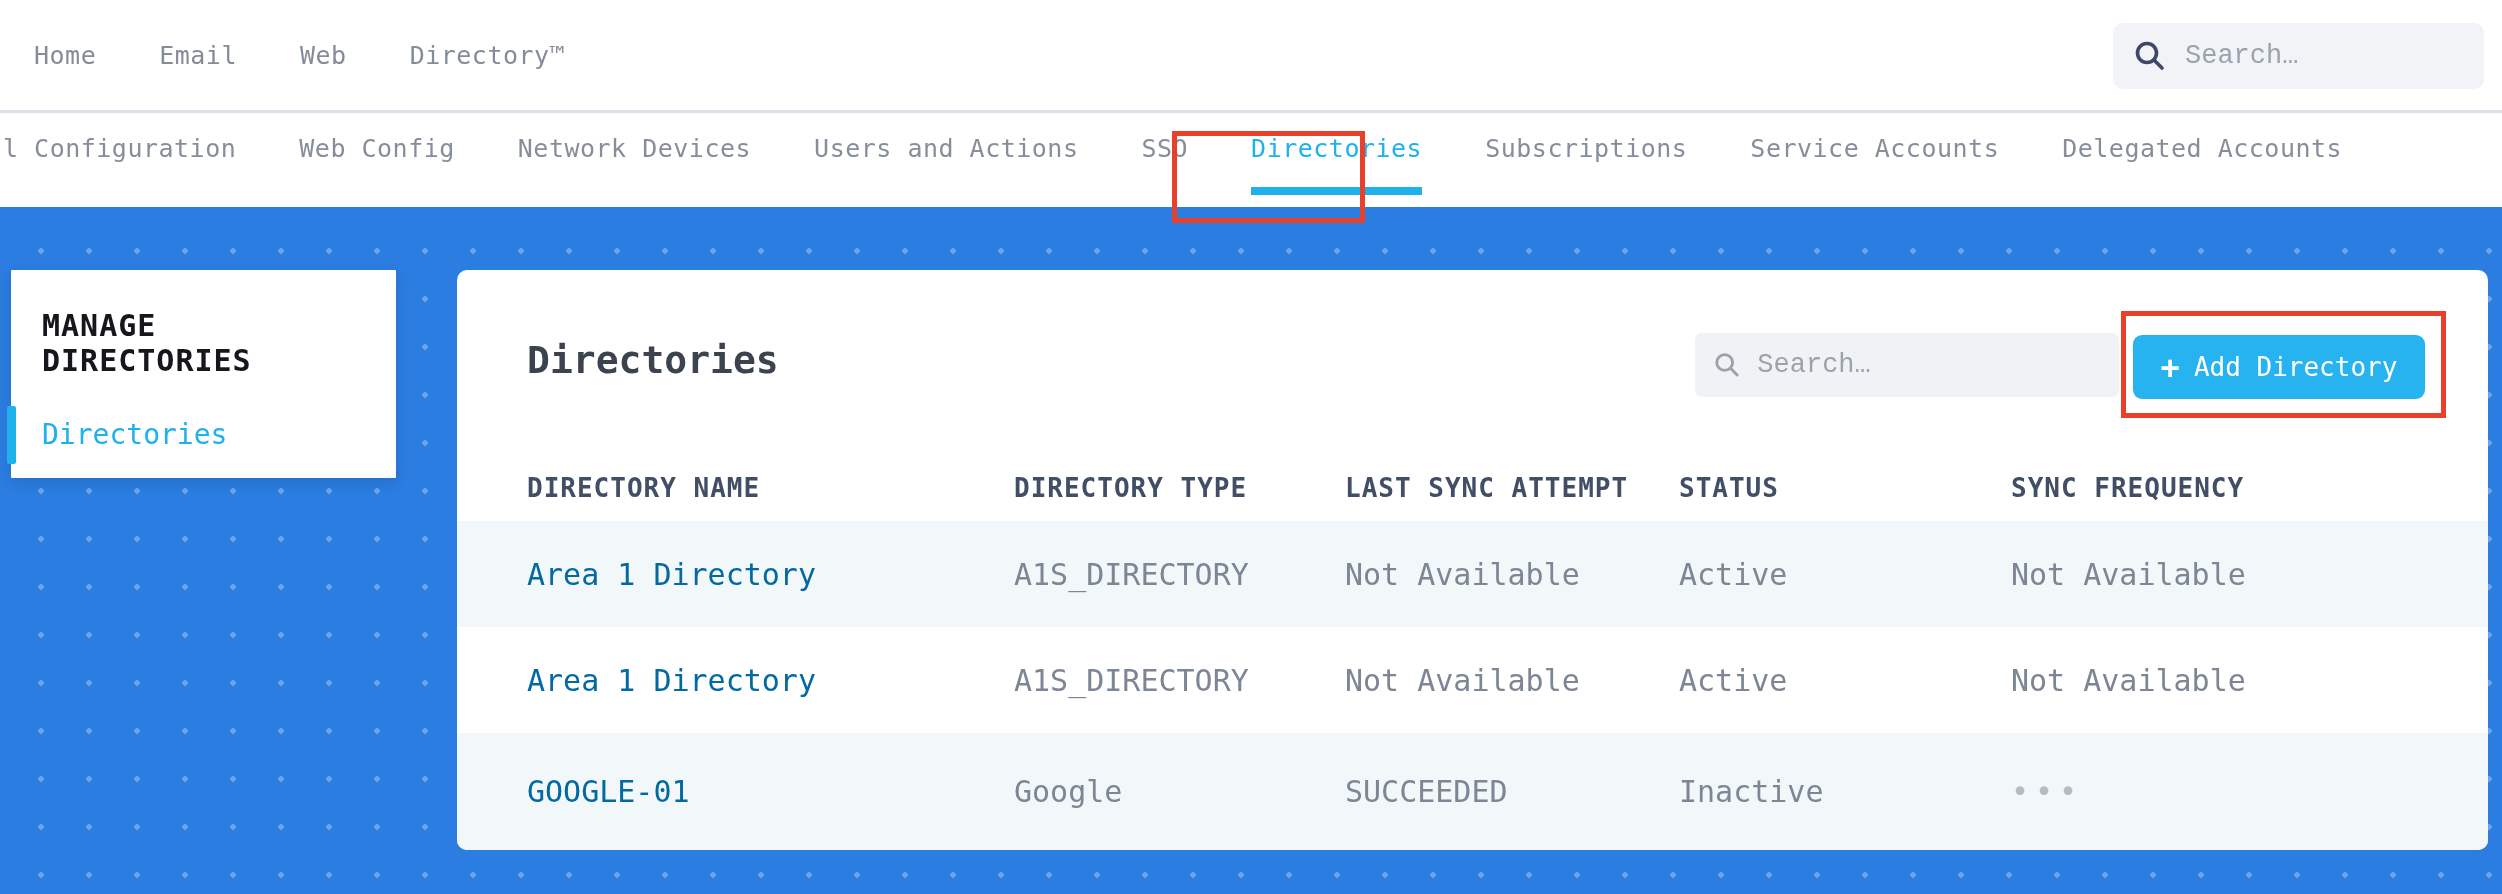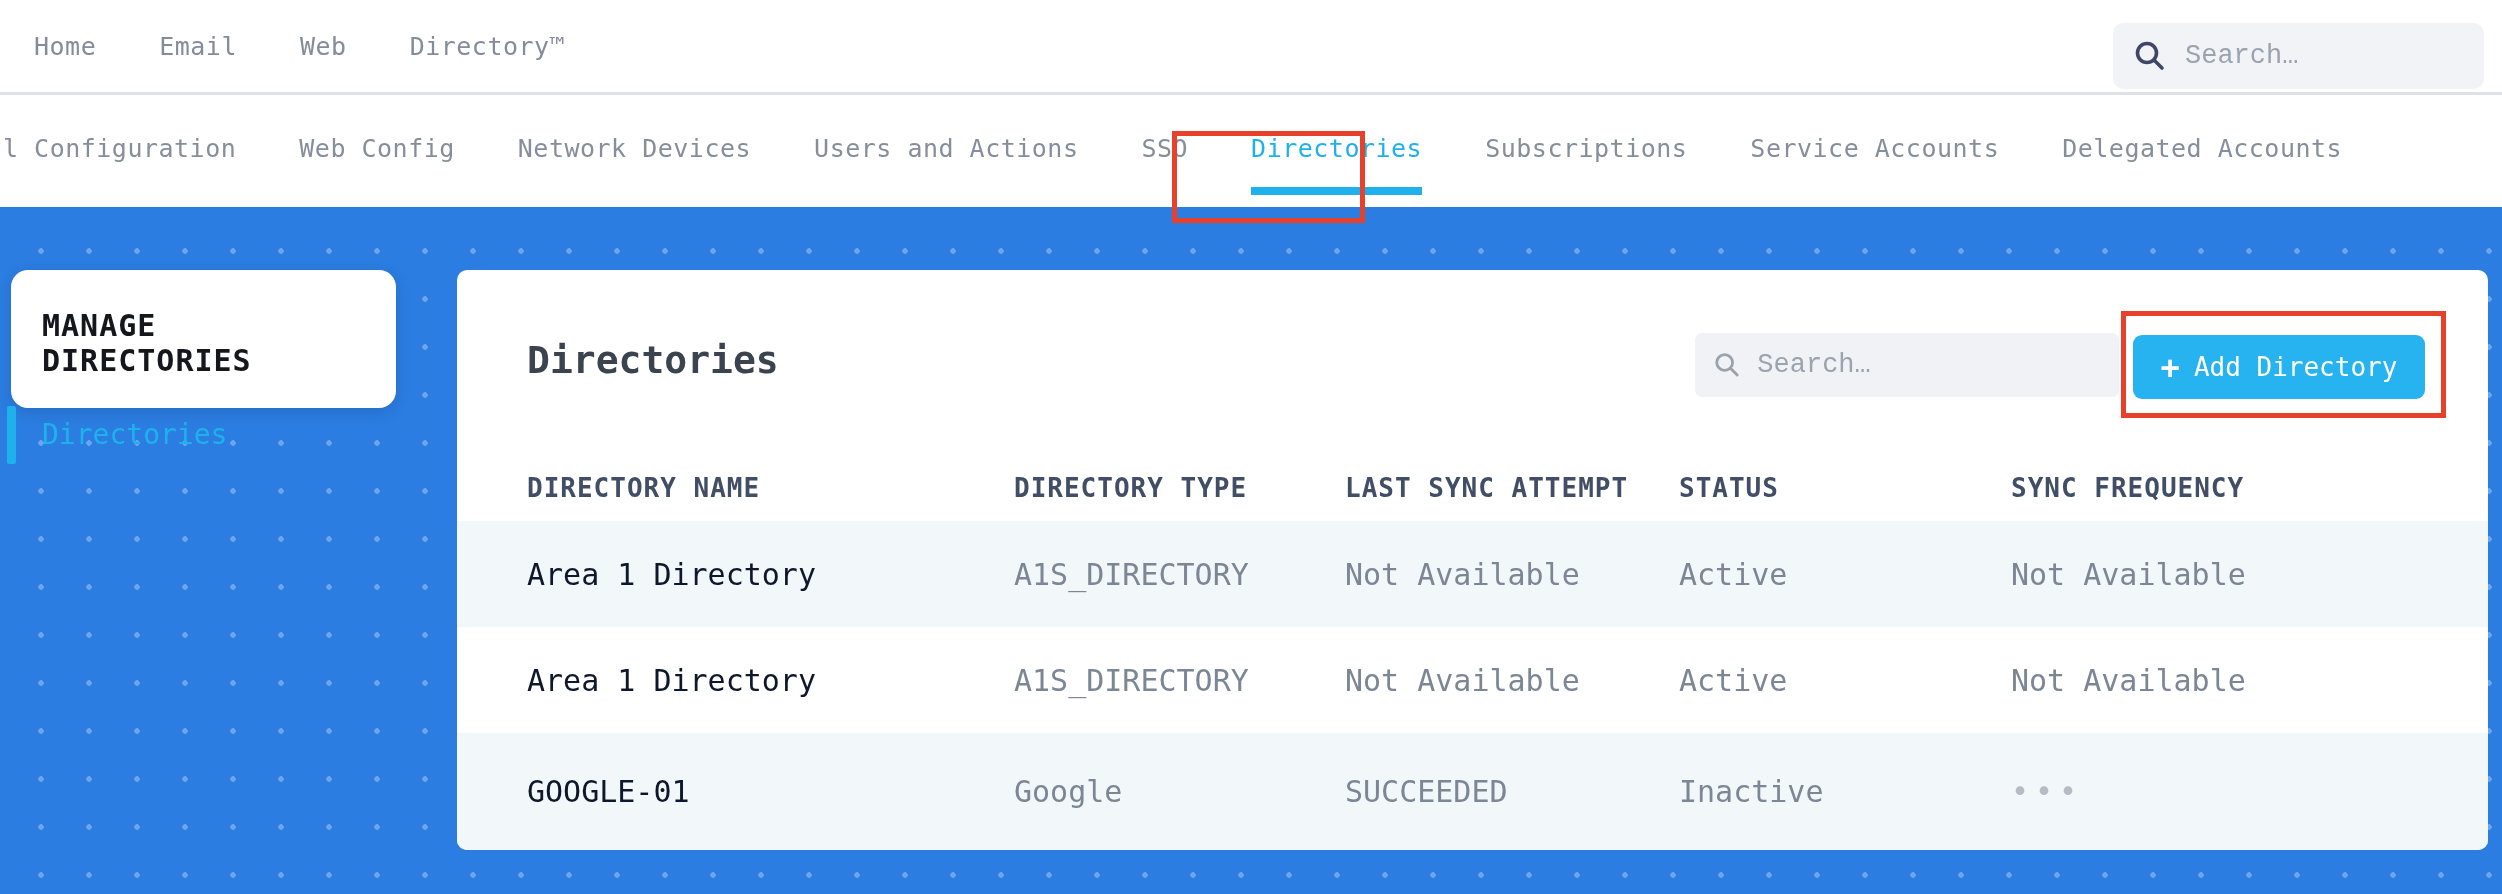--- a/index.html
+++ b/index.html
@@ -1,21 +1,21 @@
 <!DOCTYPE html>
 <html><head>
 <meta charset="utf-8">
 <style>
   * { margin:0; padding:0; box-sizing:border-box; }
   html,body { width:2502px; height:894px; }
   body { font-family:"DejaVu Sans Mono", monospace; background:#fff; position:relative; overflow:hidden; }
   .screen { position:absolute; inset:0; width:2502px; height:894px; }
 
   
-  .topbar { position:absolute; left:0; top:0; width:2502px; height:95px; background:#fff;
+  .topbar { position:absolute; left:0; top:0; width:2502px; height:113px; background:#fff;
             border-bottom:3px solid #dde2ea; display:flex; align-items:center; padding-left:34px; gap:63px; }
   .topnav-item { font-size:25px; color:#848b99; letter-spacing:.5px; cursor:pointer; }
   .topbar-search { position:absolute; left:2113px; top:23px; width:371px; height:66px; background:#f1f3f6;
                    border-radius:10px; display:flex; align-items:center; padding:0 20px; gap:18px; }
   .topbar-search svg { flex:0 0 auto; }
   .search-input { border:none; outline:none; background:transparent; width:100%;
                   font-family:Liberation Mono, monospace; font-size:27px; color:#555d6b; }
   .search-input::placeholder { color:#9aa3ae; }
 
   
@@ -26,22 +26,22 @@
   .tab.active { color:#1fb1ec; }
   .tab.active .tab-underline { position:absolute; left:0; bottom:0; width:100%; height:8px;
          background:#1fb1ec; }
 
   
   .content { position:absolute; left:0; top:207px; width:2502px; height:687px; background-color:#2b7de1;
              background-image:radial-gradient(circle, rgba(255,255,255,.30) 2.6px, rgba(255,255,255,0) 3px);
              background-size:48px 48px; background-position:17px 20px; }
 
   
-  .side-card { position:absolute; left:11px; top:63px; width:385px; height:138px; background:#fff;
-               border-radius:17px; box-shadow:0 4px 14px rgba(20,40,80,.18); padding:38px 30px 0 31px; }
+  .side-card { position:absolute; left:11px; top:63px; width:385px; height:208px; background:#fff;
+               border-radius:1px; box-shadow:0 4px 14px rgba(20,40,80,.18); padding:38px 30px 0 31px; }
   .side-card-heading { font-size:30px; font-weight:700; color:#15171c; letter-spacing:1px; }
   .side-item { position:relative; margin-top:40px; font-size:28px; color:#1fb1ec; cursor:pointer; }
   .side-item-bar { position:absolute; left:-35px; top:-12px; width:9px; height:58px; background:#1fb1ec; border-radius:2px; }
 
   
   .panel { position:absolute; left:457px; top:63px; width:2031px; height:580px; background:#fff;
            border-radius:10px; overflow:hidden; }
   .panel-title { position:absolute; left:70px; top:68px; font-size:38px; font-weight:700; color:#3b434e; }
   .panel-search { position:absolute; left:1238px; top:63px; width:424px; height:64px; background:#f0f2f5;
                   border-radius:7px; display:flex; align-items:center; padding:0 18px; gap:16px; }
@@ -52,21 +52,21 @@
 
   
   .table { position:absolute; left:0; top:185px; right:0; bottom:0; display:flex; flex-direction:column; }
   .trow { display:grid; grid-template-columns:487px 331px 334px 332px 349px 1fr; align-items:center;
           padding-left:70px; }
   .thead { height:66px; }
   .th { font-size:26px; font-weight:700; color:#414e66; letter-spacing:1px; }
   .tr { height:106px; font-size:30px; color:#7c8694; }
   .tr.striped { background:#f2f7fa; }
   .tr.last { flex:1; align-items:center; }
-  .cell-link { color:#0f172a; cursor:pointer; }
+  .cell-link { color:#0369a1; cursor:pointer; }
   .row-menu { color:#b5bcc4; font-size:30px; letter-spacing:6px; cursor:pointer; line-height:1; }
 
   
   .annot { position:absolute; border:5px solid #e7402b; background:transparent; pointer-events:none; z-index:50; }
   .annot-tab { left:1172px; top:131px; width:193px; height:92px; }
   .annot-btn { left:2121px; top:311px; width:325px; height:107px; }
 </style>
 </head>
 <body>
 

